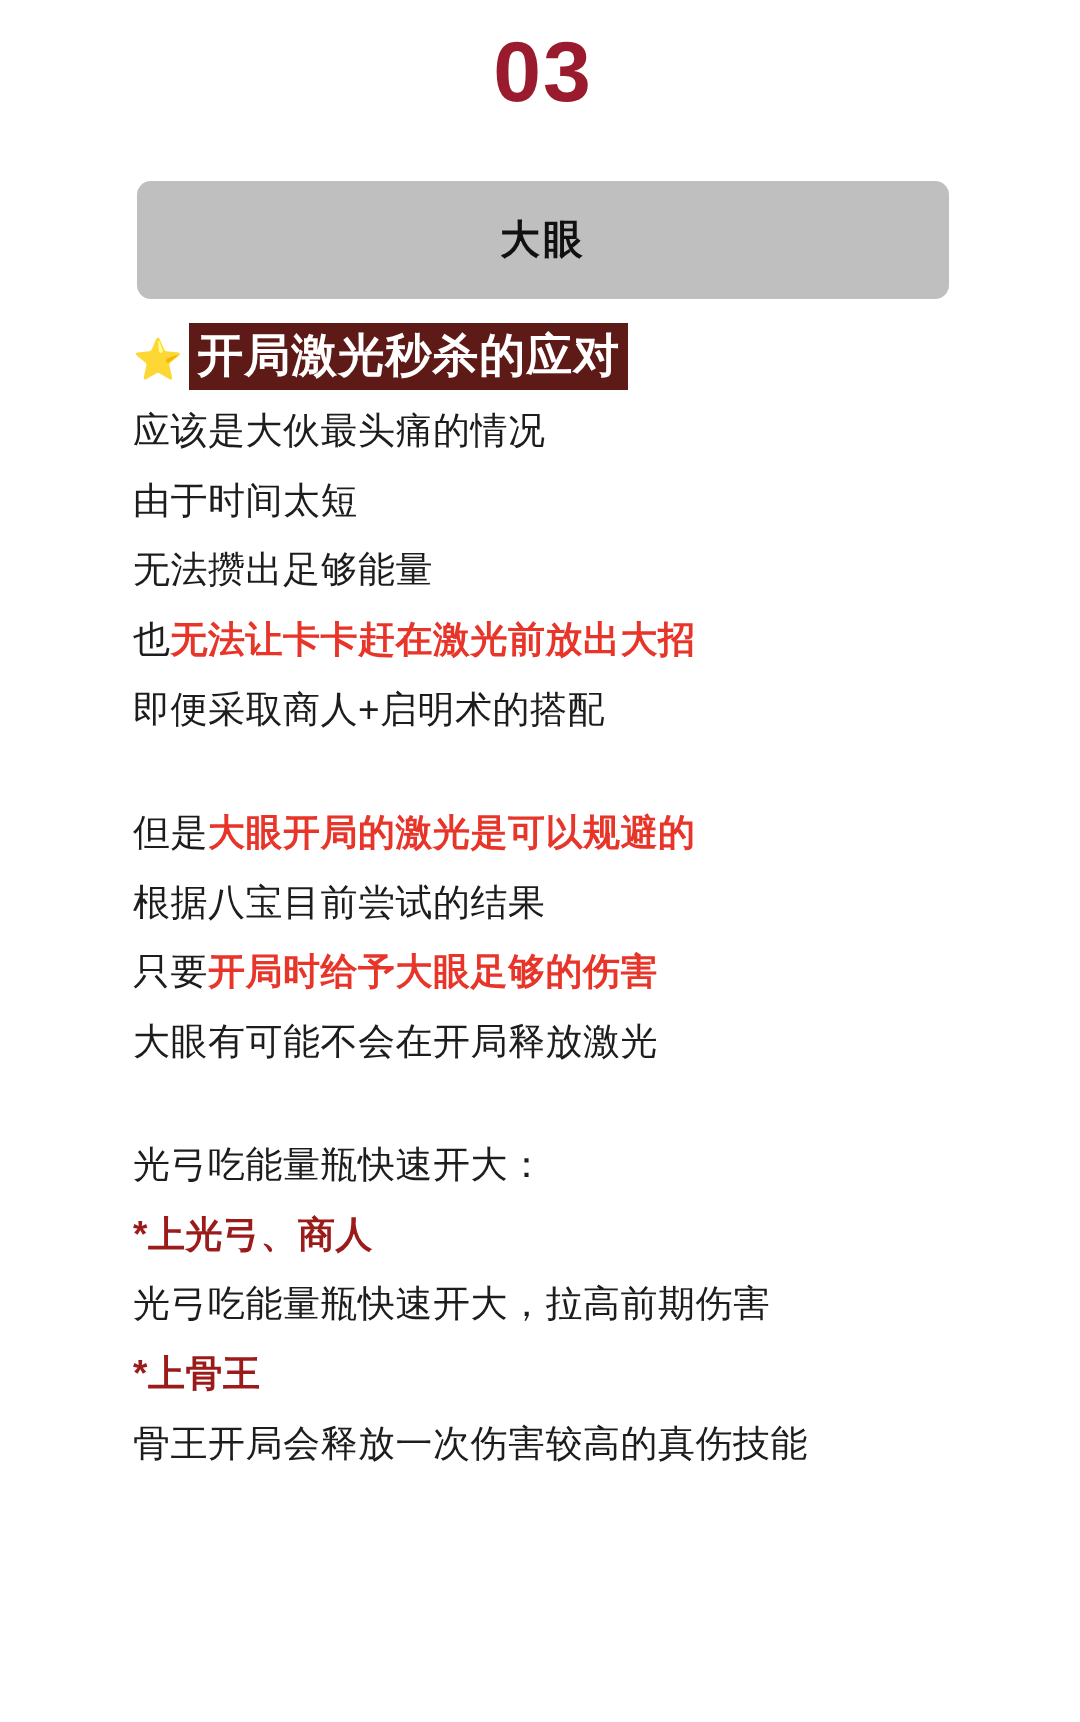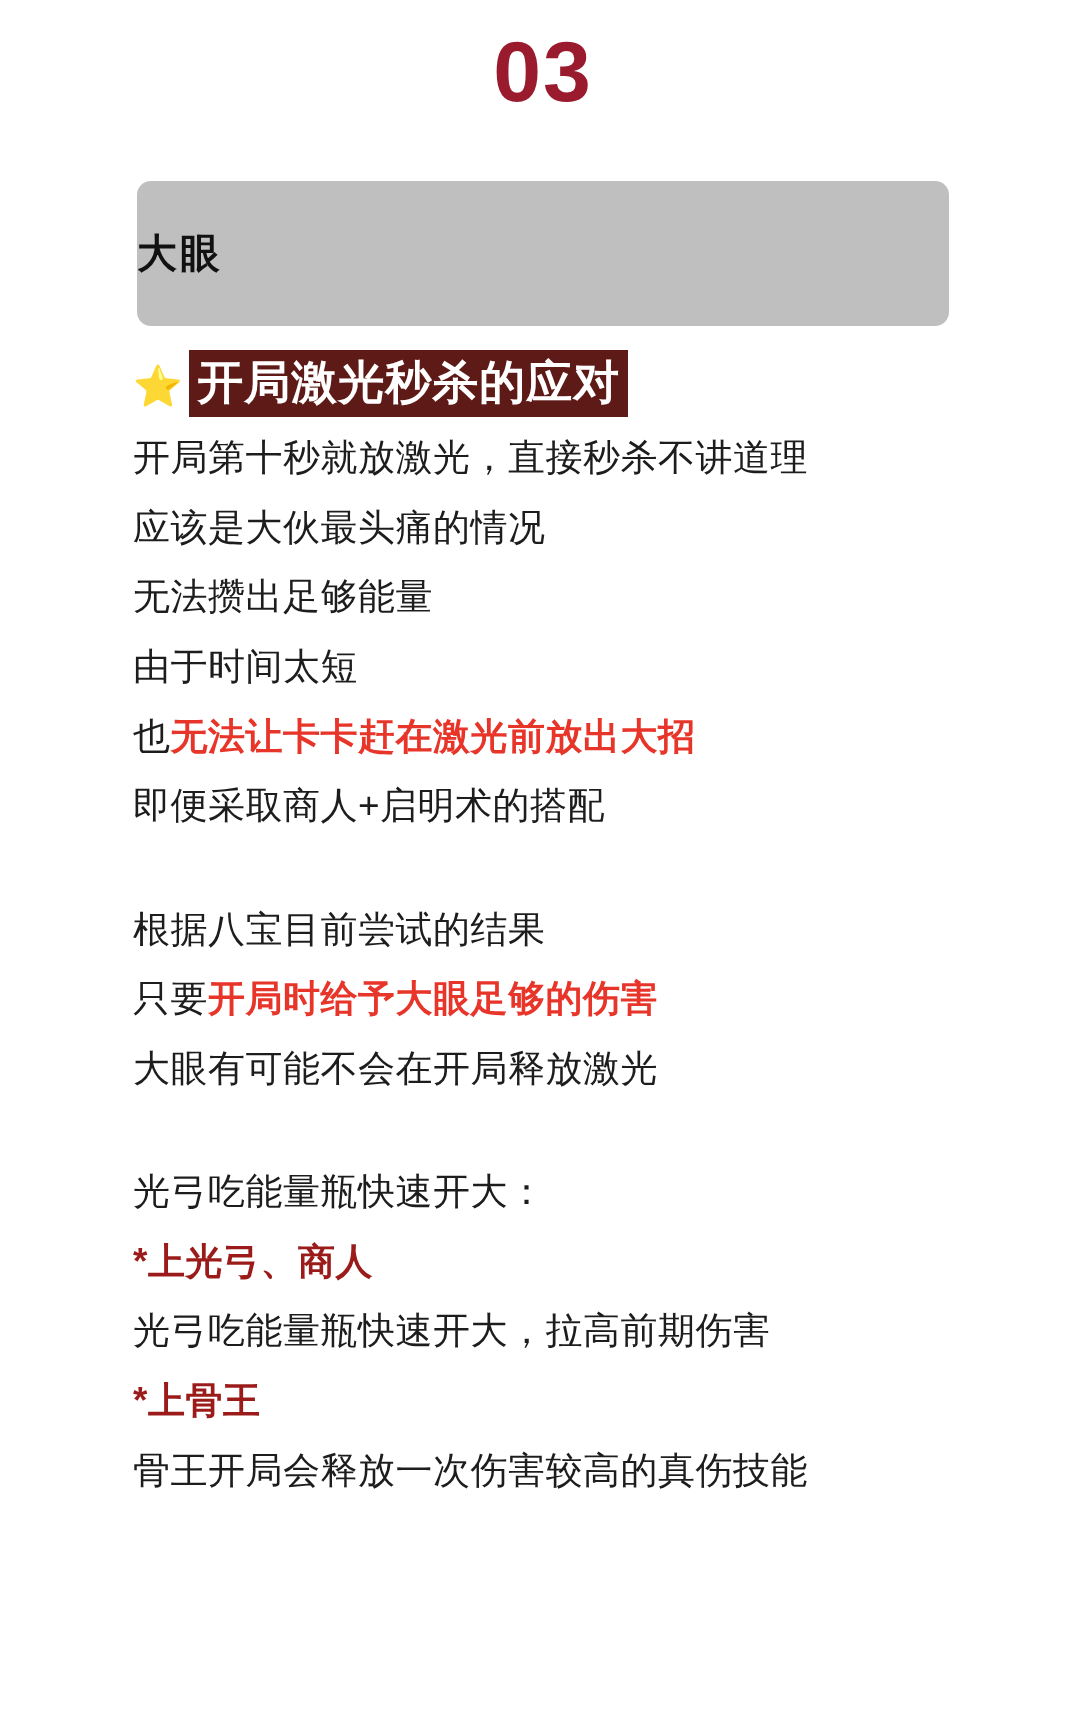--- a/index.html
+++ b/index.html
@@ -29,24 +29,24 @@
     font-weight: 700;
     color: #9b1b2e;
     letter-spacing: 2px;
     padding-top: 22px;
     line-height: 1.15;
   }
   .title-bar {
     margin: 60px 128px 0 128px;
     background: #bfbfbf;
     border-radius: 14px;
-    height: 145px;
+    height: 118px;
     display: flex;
     align-items: center;
-    justify-content: flex-start;
+    justify-content: center;
   }
   .title-bar .title-text {
     font-size: 40px;
     font-weight: 700;
     color: #111111;
     letter-spacing: 3px;
   }
   .content {
     margin: 24px 124px 0 124px;
     font-size: 37px;
@@ -107,31 +107,31 @@
   </div>
 
   <div class="content">
 
     <div class="heading-line">
       <span class="star-icon">⭐</span>
       <span class="highlight-dark">开局激光秒杀的应对</span>
     </div>
 
     <div class="para">
-      <div class="line">开局第十秒就放激光，直接秒杀不讲道理</div>
       <div class="line">应该是大伙最头痛的情况</div>
+      <div class="line">由于时间太短</div>
       <div class="line">无法攒出足够能量</div>
-      <div class="line">由于时间太短</div>
       <div class="line"><span>也</span><span class="red">无法让卡卡赶在激光前放出大招</span></div>
       <div class="line">即便采取商人+启明术的搭配</div>
     </div>
 
     <div class="spacer"></div>
 
     <div class="para">
+      <div class="line"><span>但是</span><span class="red">大眼开局的激光是可以规避的</span></div>
       <div class="line">根据八宝目前尝试的结果</div>
       <div class="line"><span>只要</span><span class="red">开局时给予大眼足够的伤害</span></div>
       <div class="line">大眼有可能不会在开局释放激光</div>
     </div>
 
     <div class="spacer"></div>
 
     <div class="para">
       <div class="line">光弓吃能量瓶快速开大：</div>
       <div class="line darkred">*上光弓、商人</div>

